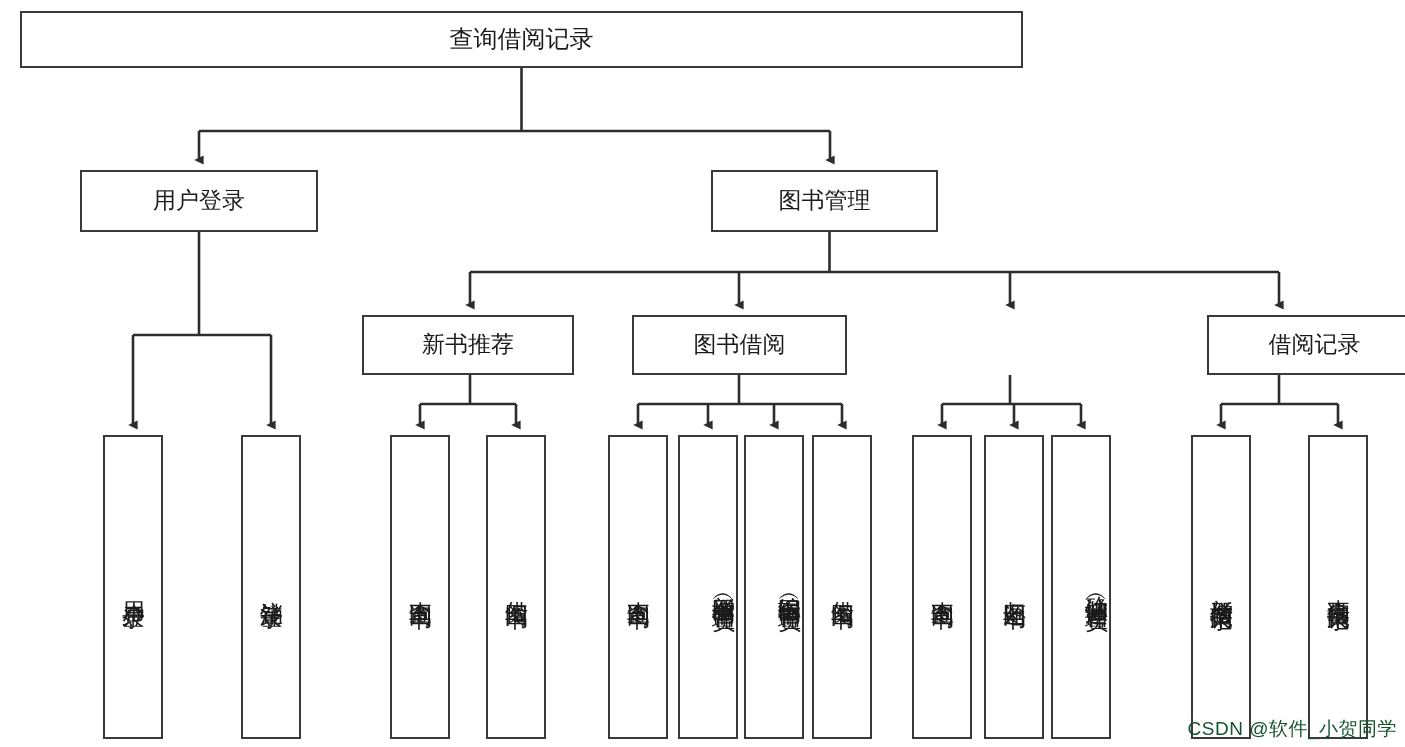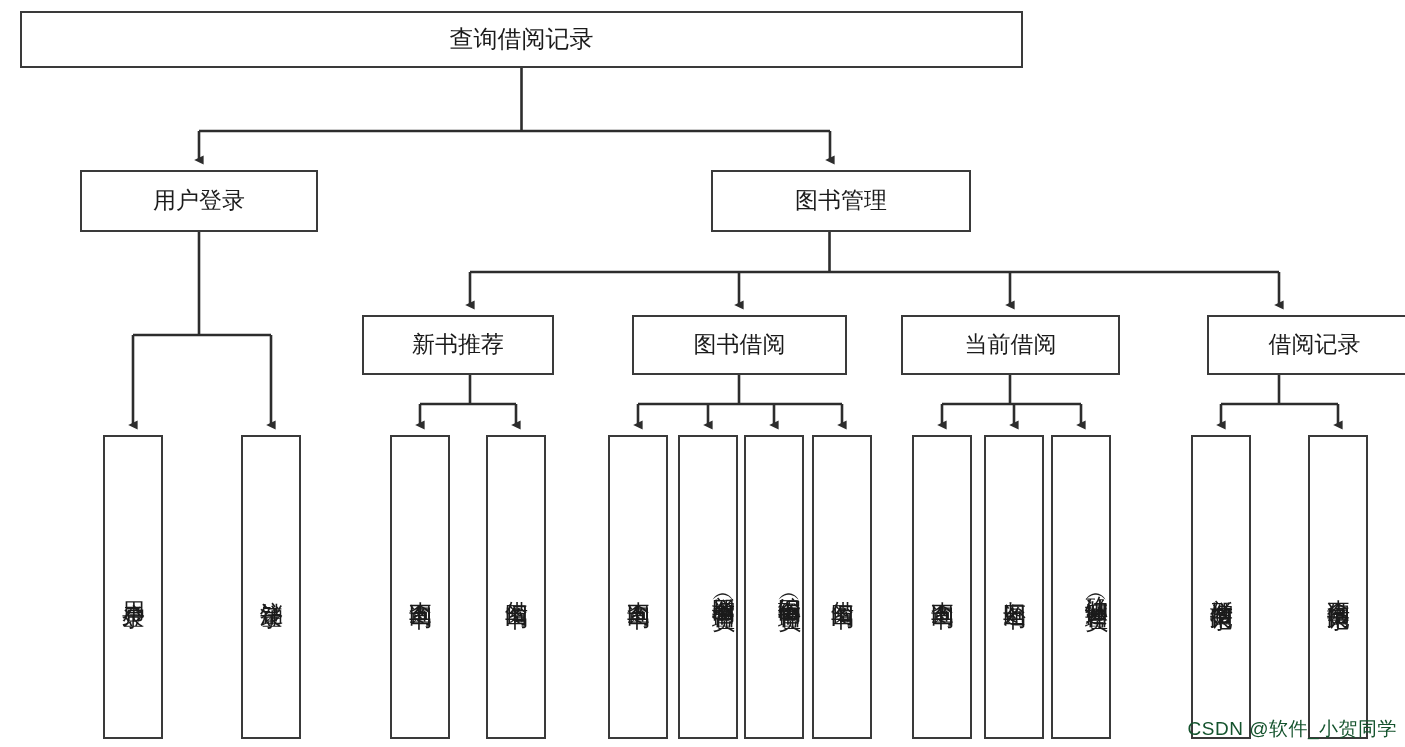--- a/index.html
+++ b/index.html
@@ -127,32 +127,29 @@
     </g>
   </svg>
 
   <div class="node root" style="left:20px; top:11px; width:1003px; height:57px;">
     <span class="label">查询借阅记录</span>
   </div>
 
   <div class="node level2" style="left:80px; top:170px; width:238px; height:62px;">
     <span class="label">用户登录</span>
   </div>
-  <div class="node level2" style="left:711px; top:170px; width:260px; height:62px;">
+  <div class="node level2" style="left:711px; top:170px; width:227px; height:62px;">
     <span class="label">图书管理</span>
   </div>
 
-  <div class="node level3" style="left:362px; top:315px; width:192px; height:60px;">
+  <div class="node level3" style="left:362px; top:315px; width:212px; height:60px;">
     <span class="label">新书推荐</span>
   </div>
   <div class="node level3" style="left:632px; top:315px; width:215px; height:60px;text-align:center;">
     <span class="label">图书借阅</span>
-  </div>
-  <div class="node level3" style="left:901px; top:315px; width:219px; height:60px;">
-    <span class="label">当前借阅</span>
   </div>
   <div class="node level3" style="left:1172px; top:315px; width:215px; height:60px;margin-left:35px;">
     <span class="label">借阅记录</span>
   </div>
 
   <div class="node leaf" style="left:103px; top:435px; width:60px; height:304px;">
     <span class="label">用户登录</span>
   </div>
   <div class="node leaf" style="left:241px; top:435px; width:60px; height:304px;">
     <span class="label">注销登录</span>

